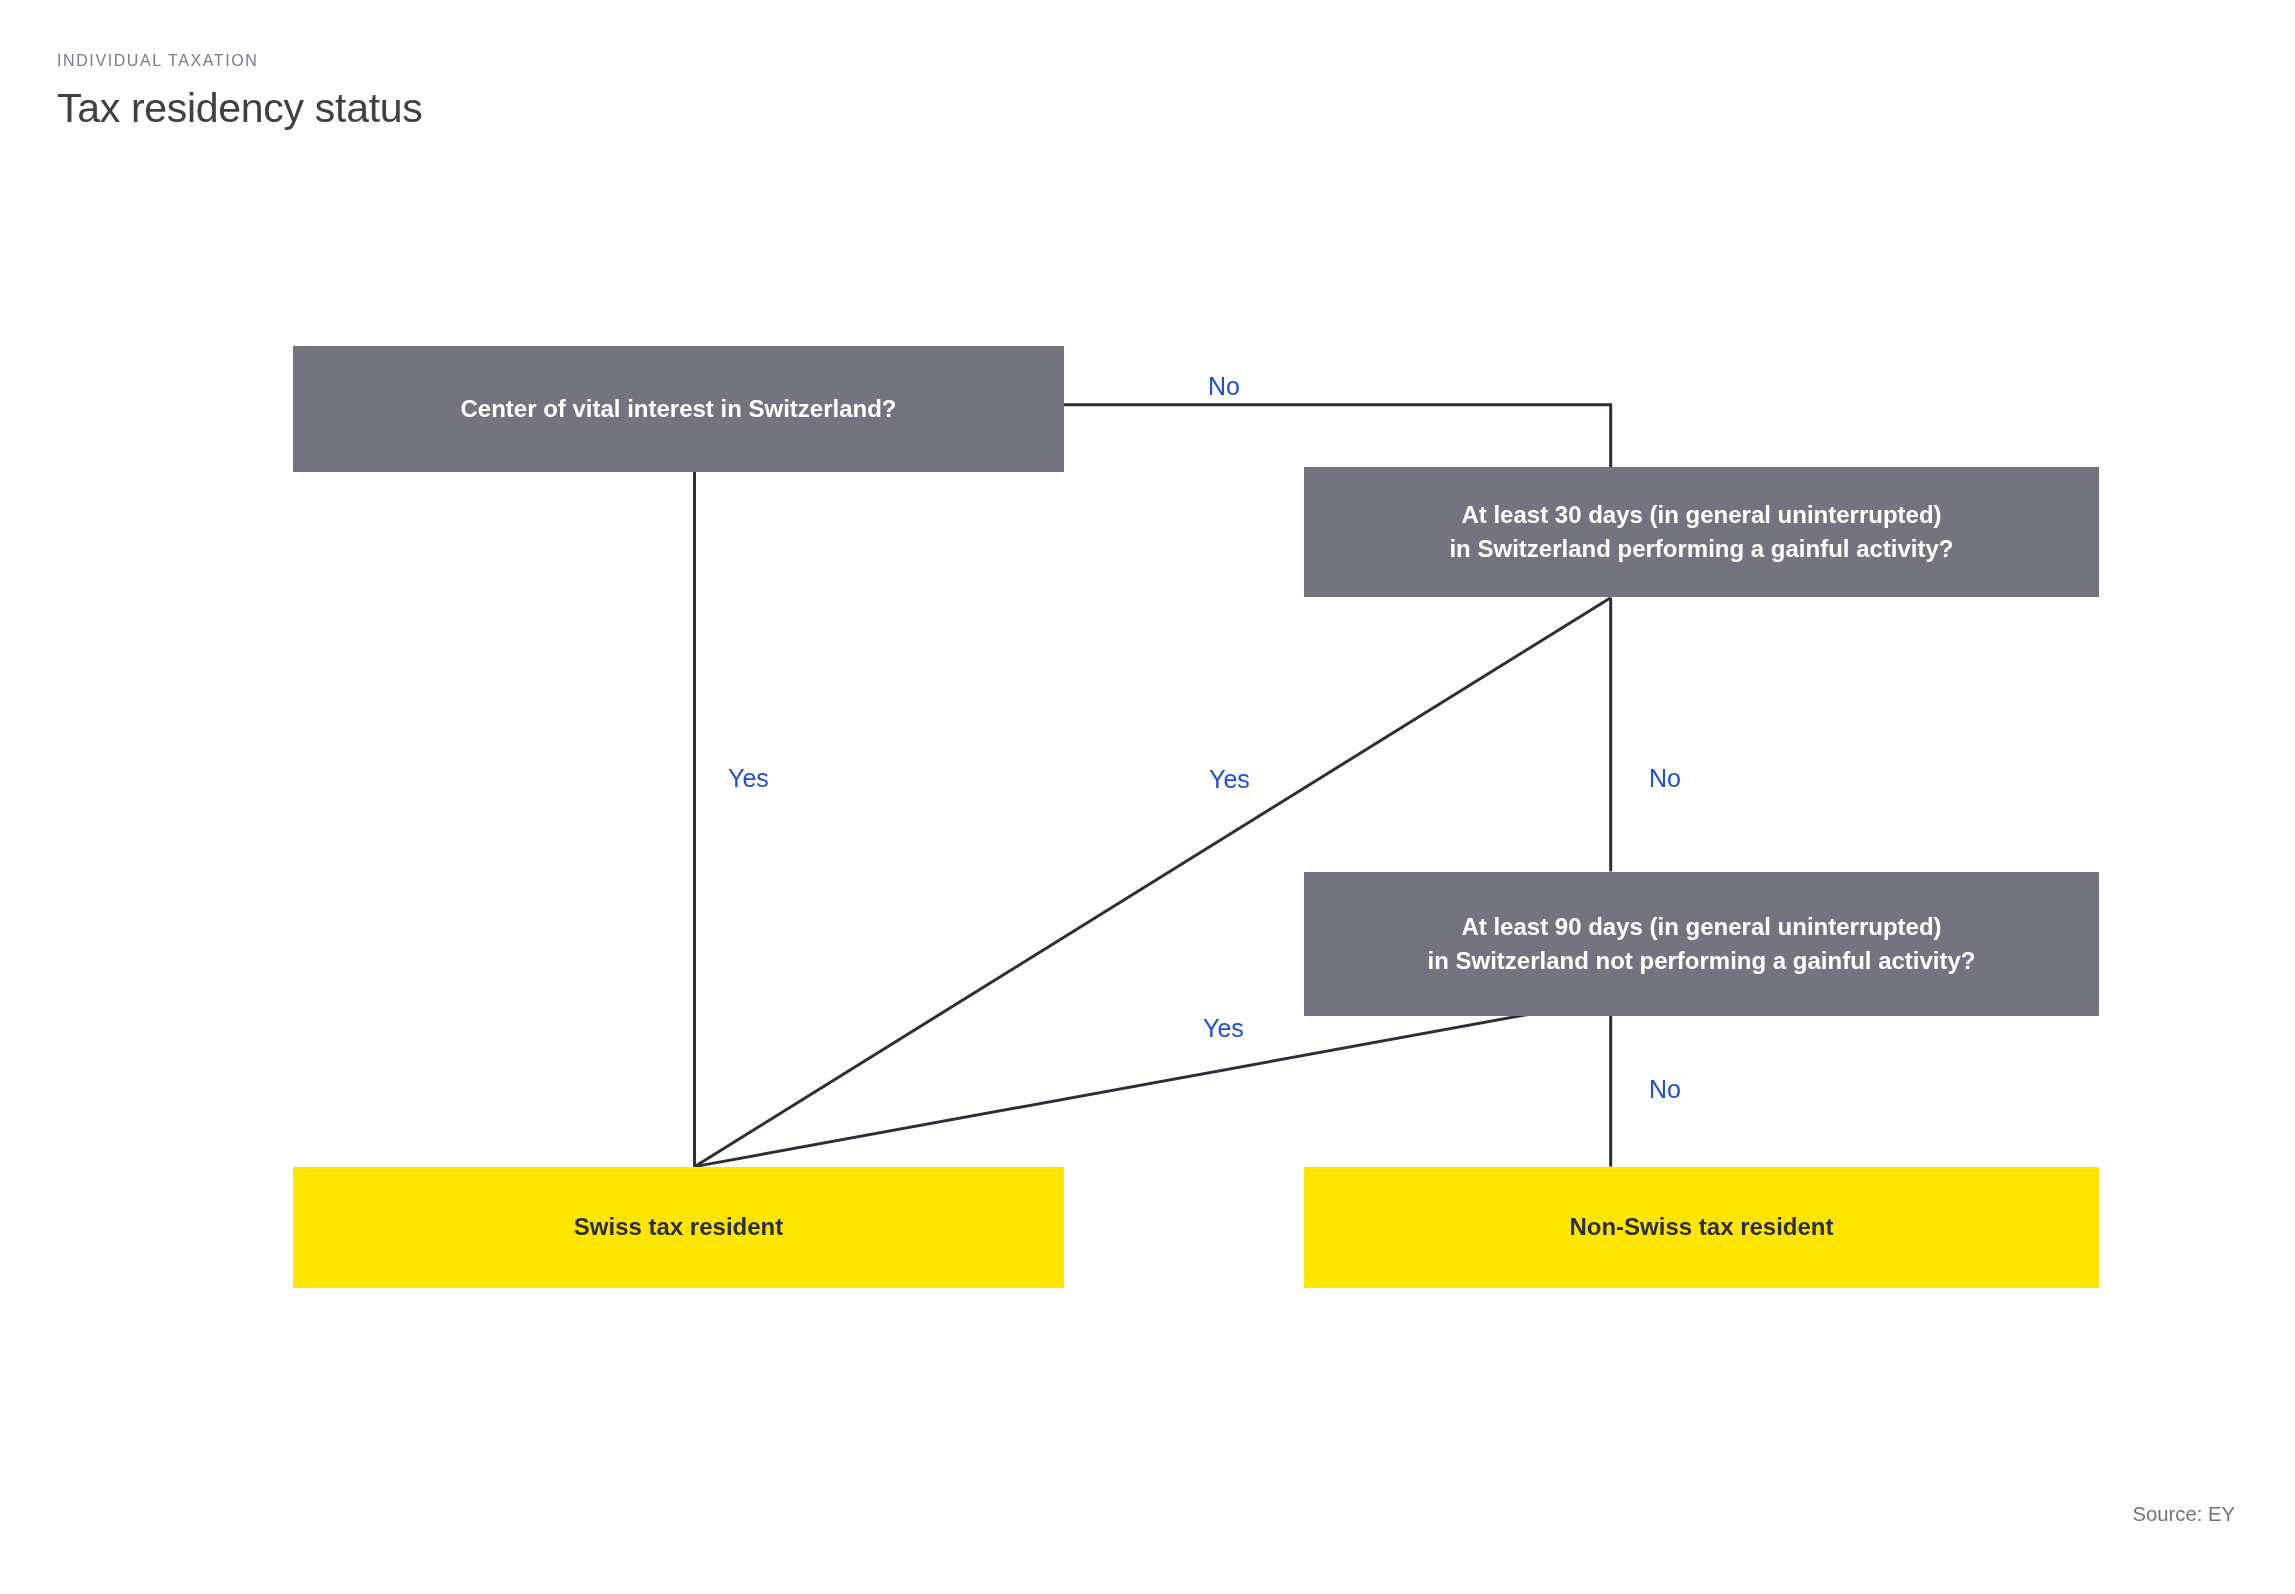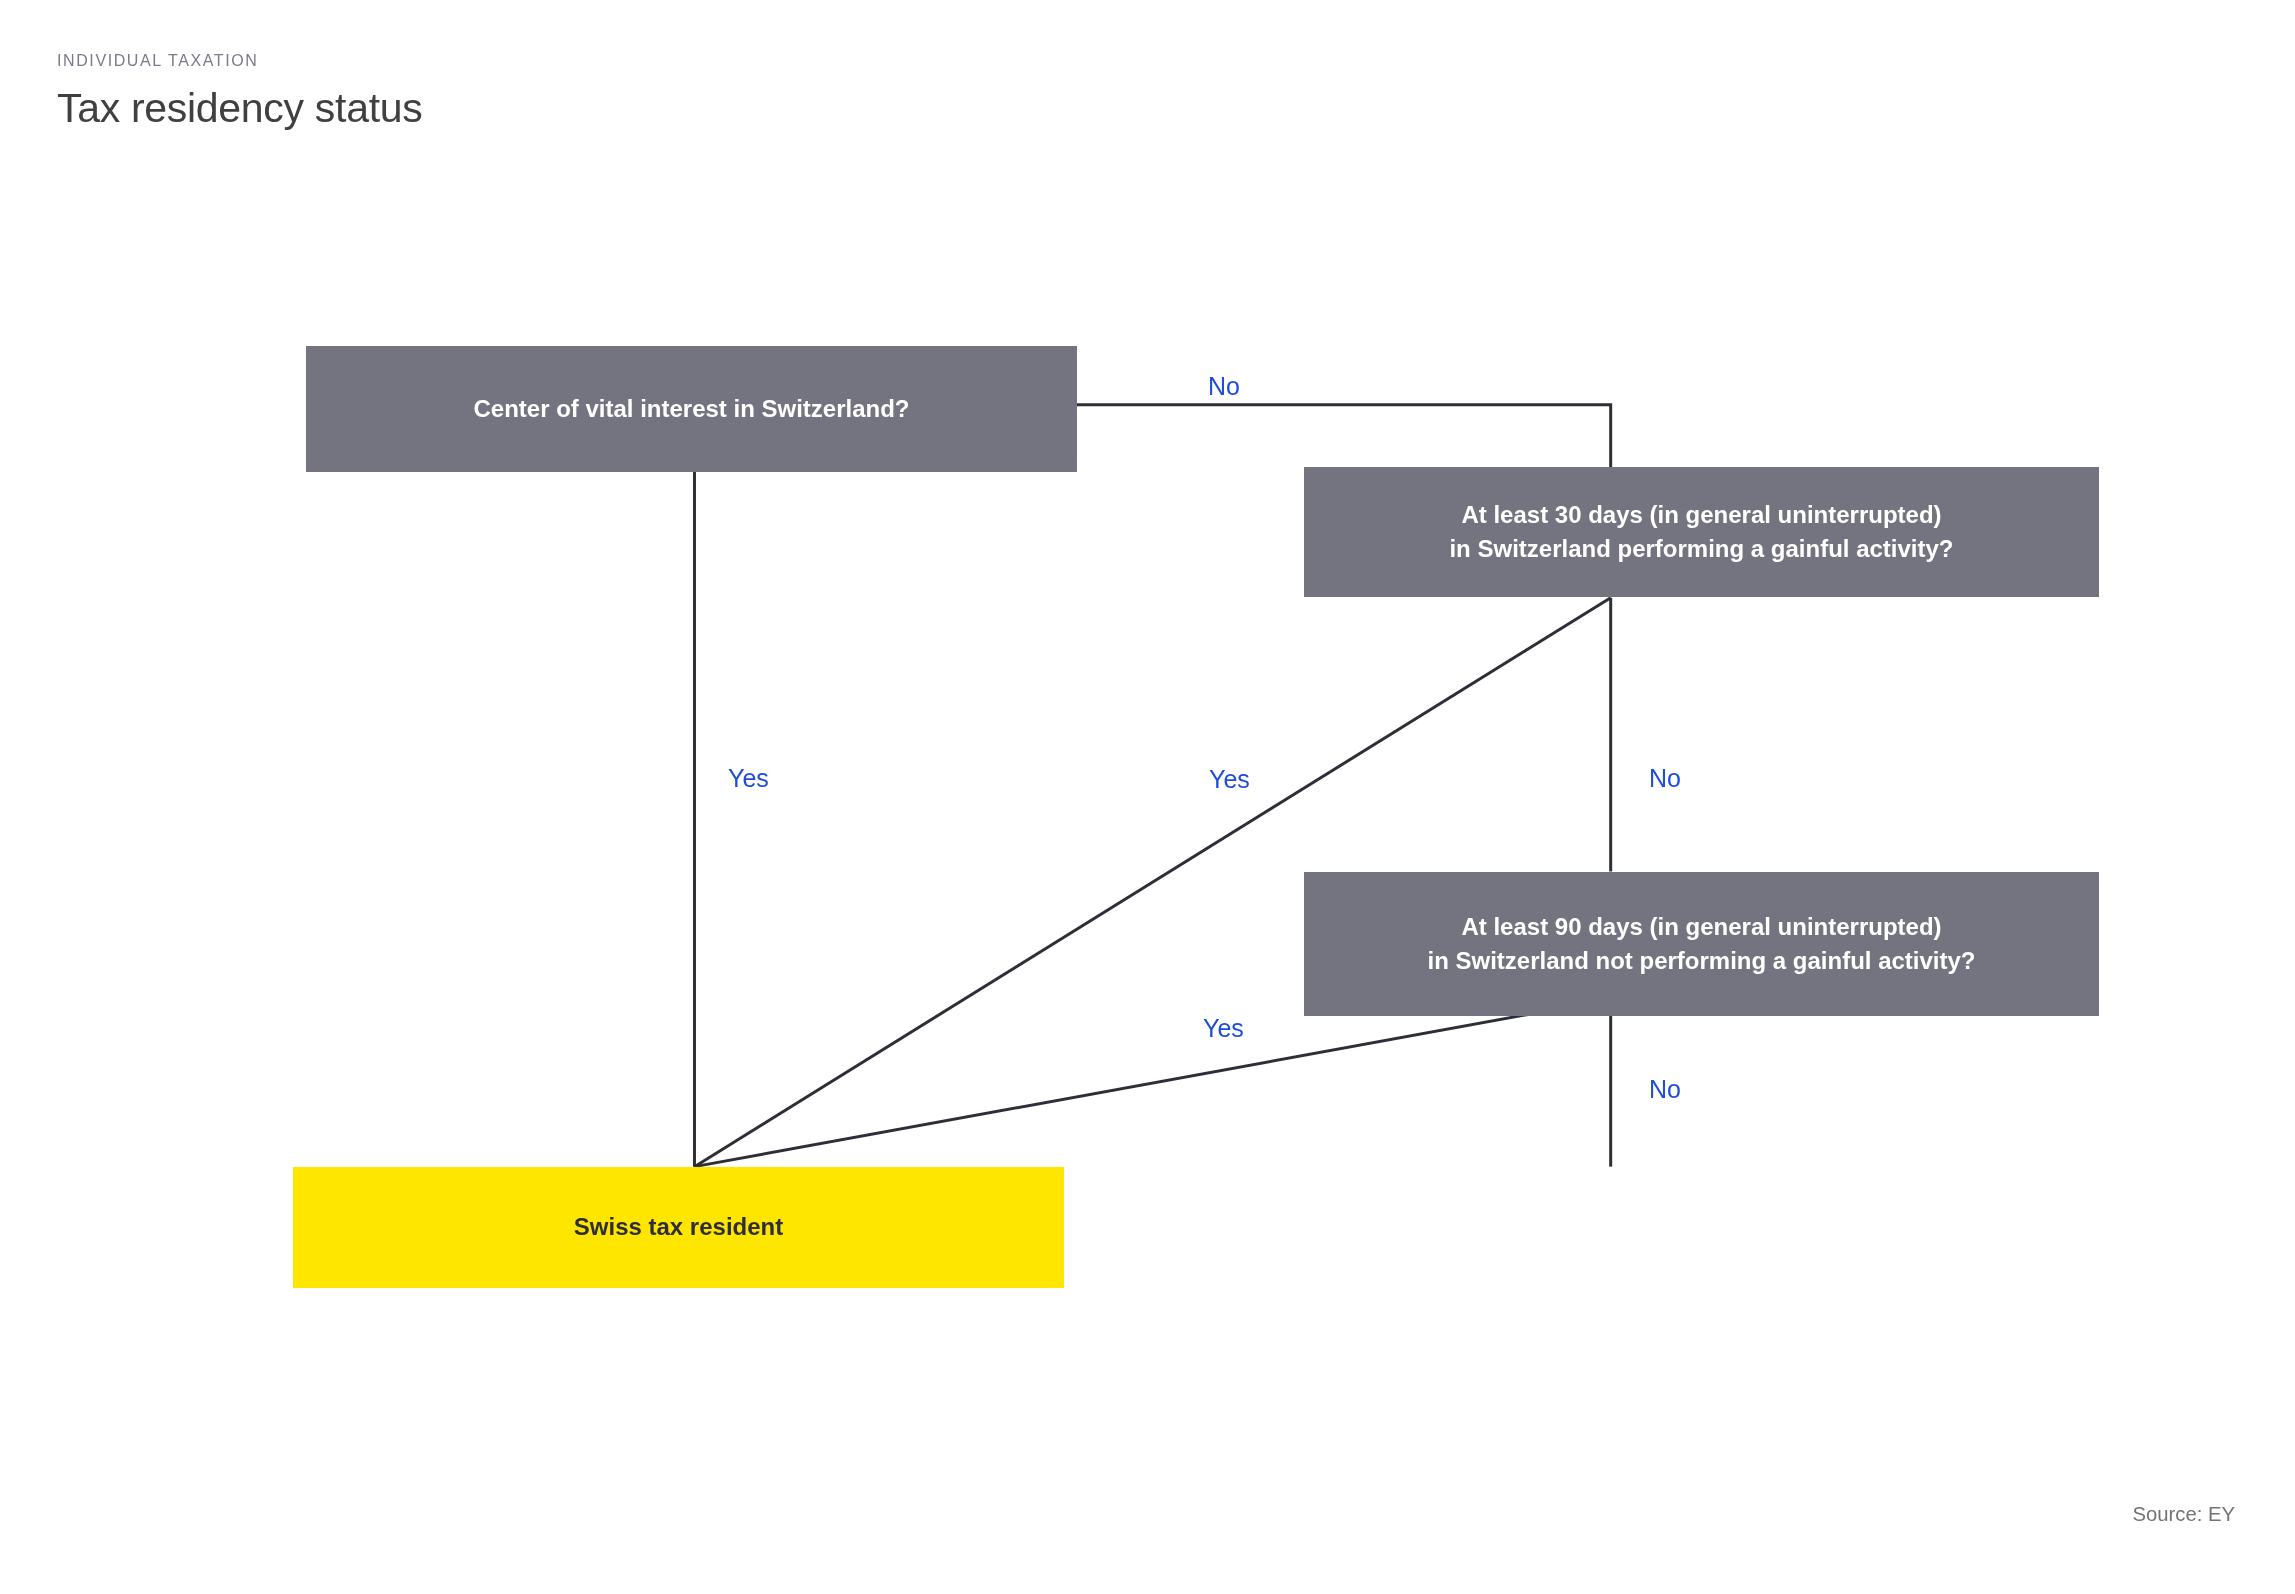--- a/index.html
+++ b/index.html
@@ -79,21 +79,21 @@
     font-weight: 700;
     line-height: 1.42;
     white-space: pre-line;
   }
   .node.outcome .node-text {
     font-weight: 700;
     font-size: 24px;
   }
 
   
-  #node-vital-interest { left: 293px;  top: 346px;  width: 771px; height: 126px; margin-left: 13px; }
+  #node-vital-interest { left: 293px;  top: 346px;  width: 771px; height: 126px; }
   #node-30-days       { left: 1304px; top: 467px;  width: 795px; height: 130px; text-align: center; }
   #node-90-days       { left: 1304px; top: 872px; width: 795px; height: 144px; }
   #node-swiss         { left: 293px;  top: 1167px; width: 771px; height: 121px; justify-content: center; }
   #node-non-swiss     { left: 1304px; top: 1167px; width: 795px; height: 121px; }
 
   
   .edge-label {
     position: absolute;
     font-size: 25px;
     font-weight: 400;
@@ -157,20 +157,23 @@
 
   <div class="node decision" id="node-90-days">
     <span class="node-text">At least 90 days (in general uninterrupted)
 in Switzerland not performing a gainful activity?</span>
   </div>
 
   <div class="node outcome" id="node-swiss">
     <span class="node-text">Swiss tax resident</span>
   </div>
 
+  <div class="node outcome" id="node-non-swiss">
+    <span class="node-text">Non-Swiss tax resident</span>
+  </div>
 
   <div class="edge-label" id="label-no-1">No</div>
 
   <div class="edge-label" id="label-yes-1">Yes</div>
 
   <div class="edge-label" id="label-yes-2">Yes</div>
 
   <div class="edge-label" id="label-no-2">No</div>
 
   <div class="edge-label" id="label-yes-3">Yes</div>

